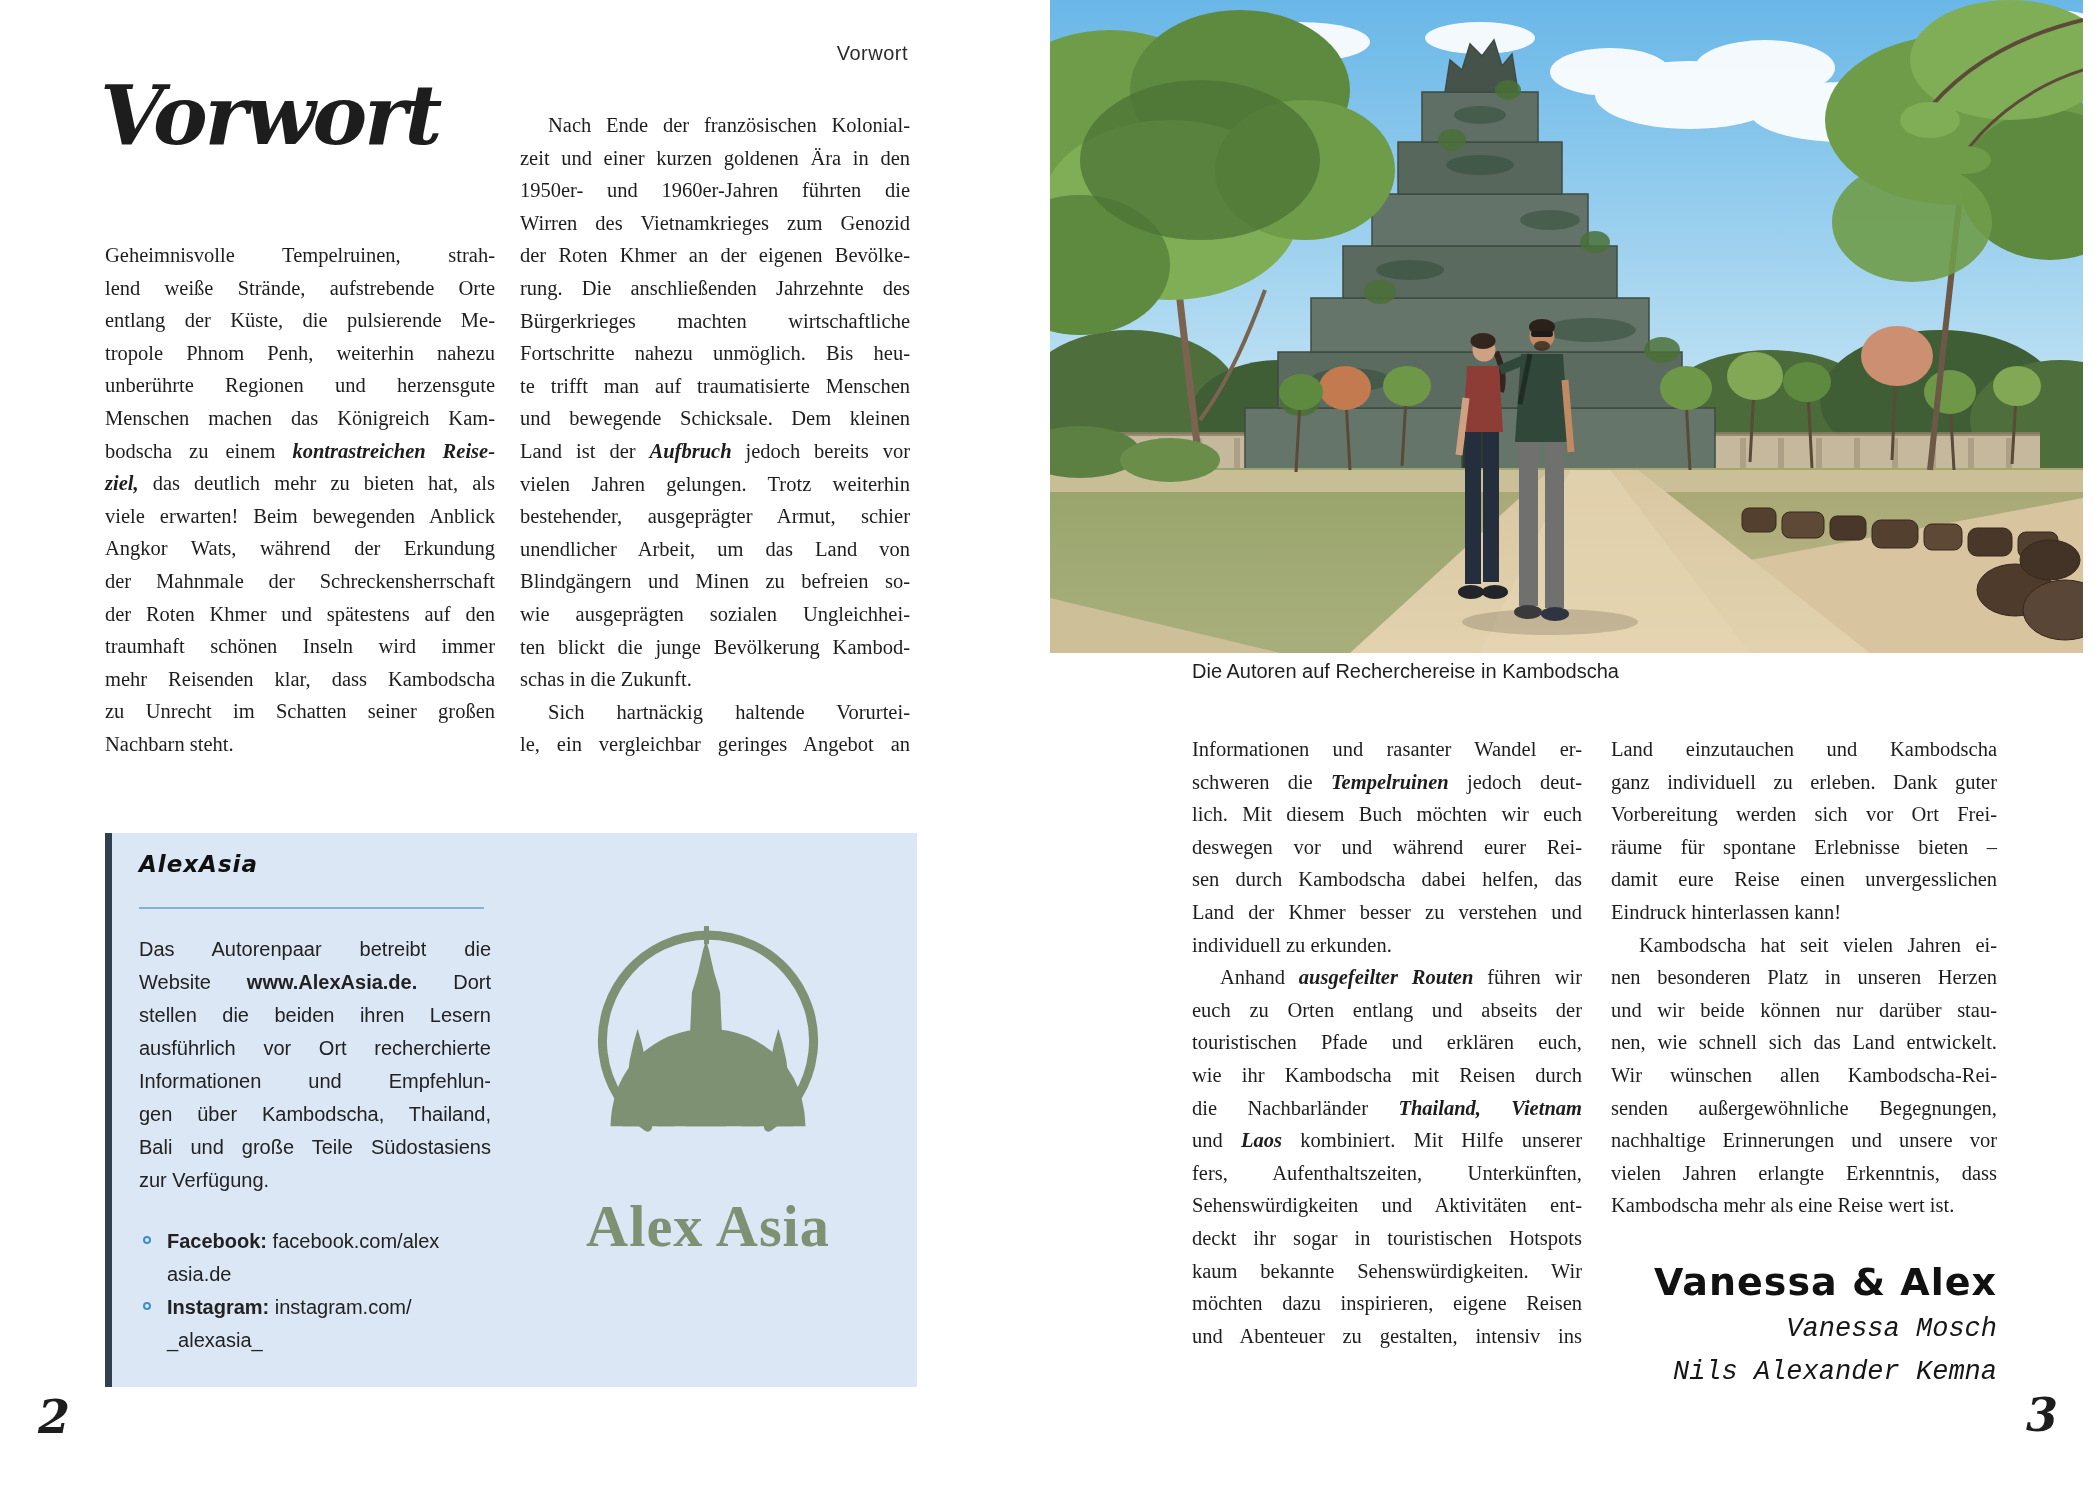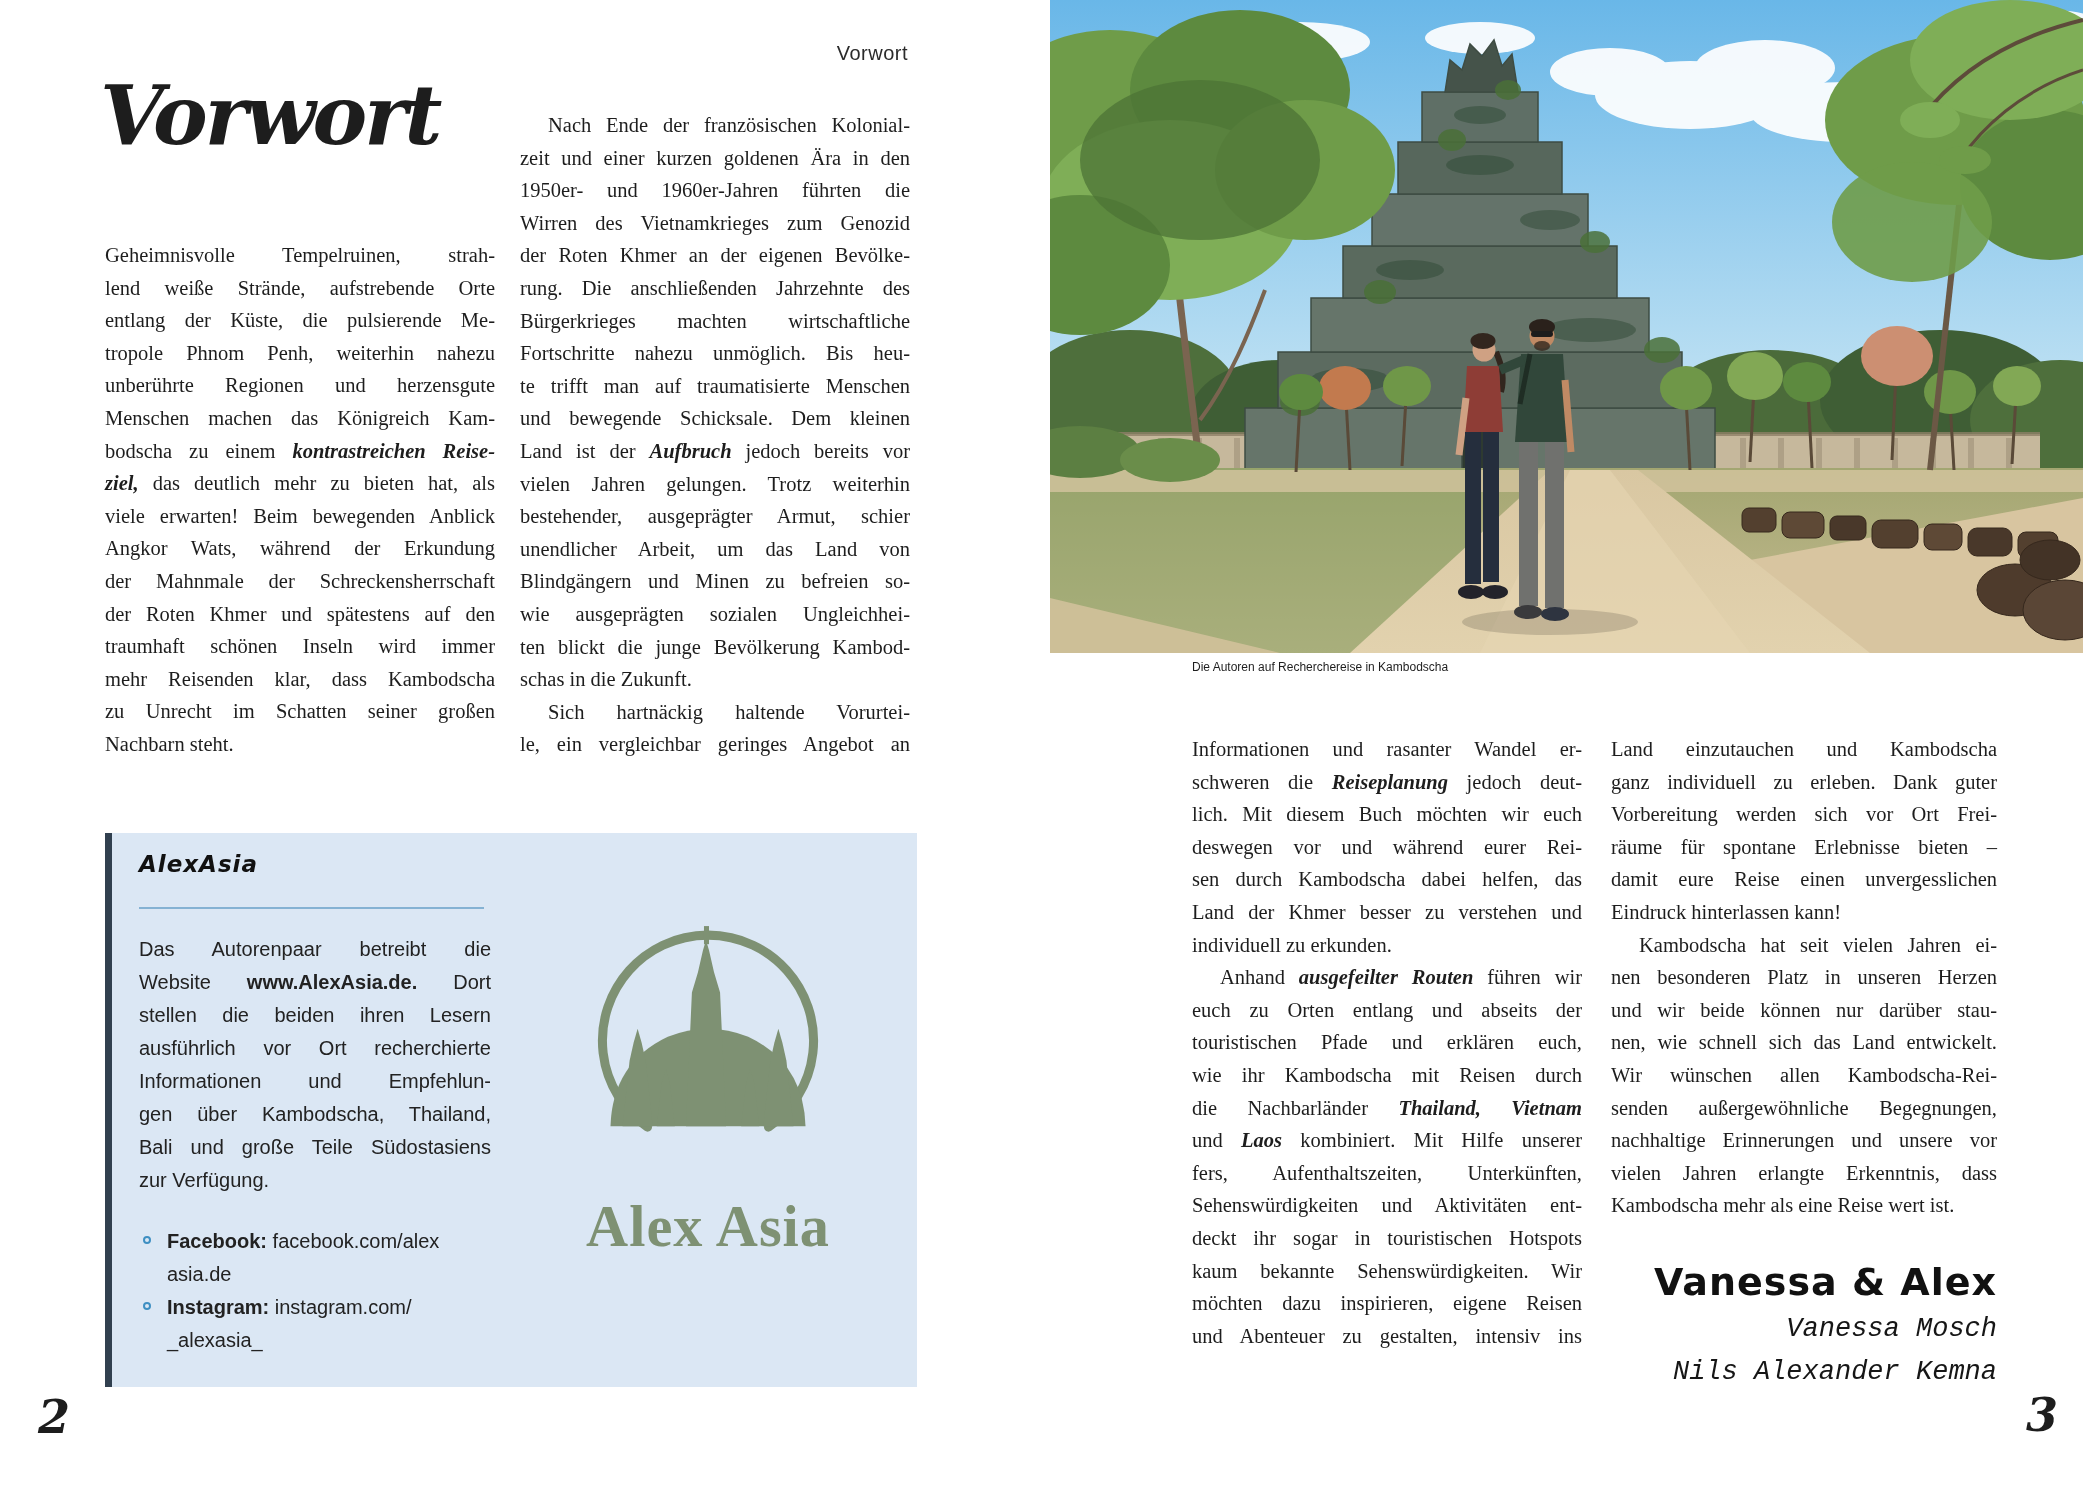--- a/index.html
+++ b/index.html
@@ -62,21 +62,21 @@
   .bullet .marker{
     position:absolute;left:4px;top:11px;width:8px;height:8px;border-radius:50%;
     border:2.5px solid var(--bullet-blue);box-sizing:border-box;background:transparent;
   }
   .box-bullets .bl{text-align-last:left;text-align:center;}
   .logo{position:absolute;left:438px;top:77px;text-align:right;}
   
   .photo{left:1050px;top:0;width:1033px;height:653px;}
   .caption{
     left:1192px;top:660px;width:891px;
-    font-family:"Liberation Sans",sans-serif;font-size:12px;color:var(--caption);
+    font-family:"Liberation Sans",sans-serif;font-size:20px;color:var(--caption);
   }
   
   .signature{left:1611px;top:1256px;width:386px;text-align:right;}
   .sig-hand{font-family:"DejaVu Sans",sans-serif;font-weight:700;font-size:38px;letter-spacing:1px;line-height:52px;color:#111;}
   .sig-name{font-family:Liberation Mono, monospace;font-style:italic;font-size:27px;line-height:43px;color:#161616;}
   #pagenum-left{left:38px;top:1390px;}
   #pagenum-right{left:2026px;top:1388px;}
 </style>
 </head>
 <body>
@@ -363,21 +363,21 @@
           <ellipse cx="505" cy="614" rx="14" ry="7" fill="#2e3440"></ellipse>
         </g>
       </g>
     </svg>
   </div>
   <div class="abs caption">Die Autoren auf Recherchereise in Kambodscha</div>
 
   <div class="abs serifcol" id="col3">
       <div class="para">
         <div class="line">Informationen und rasanter Wandel er-</div>
-        <div class="line">schweren die <strong>Reiseplanung</strong> jedoch deut-</div>
+        <div class="line">schweren die <strong>Tempelruinen</strong> jedoch deut-</div>
         <div class="line">lich. Mit diesem Buch möchten wir euch</div>
         <div class="line">deswegen vor und während eurer Rei-</div>
         <div class="line">sen durch Kambodscha dabei helfen, das</div>
         <div class="line">Land der Khmer besser zu verstehen und</div>
         <div class="line last">individuell zu erkunden.</div>
       </div>
       <div class="para">
         <div class="line indent">Anhand <strong>ausgefeilter Routen</strong> führen wir</div>
         <div class="line">euch zu Orten entlang und abseits der</div>
         <div class="line">touristischen Pfade und erklären euch,</div>

